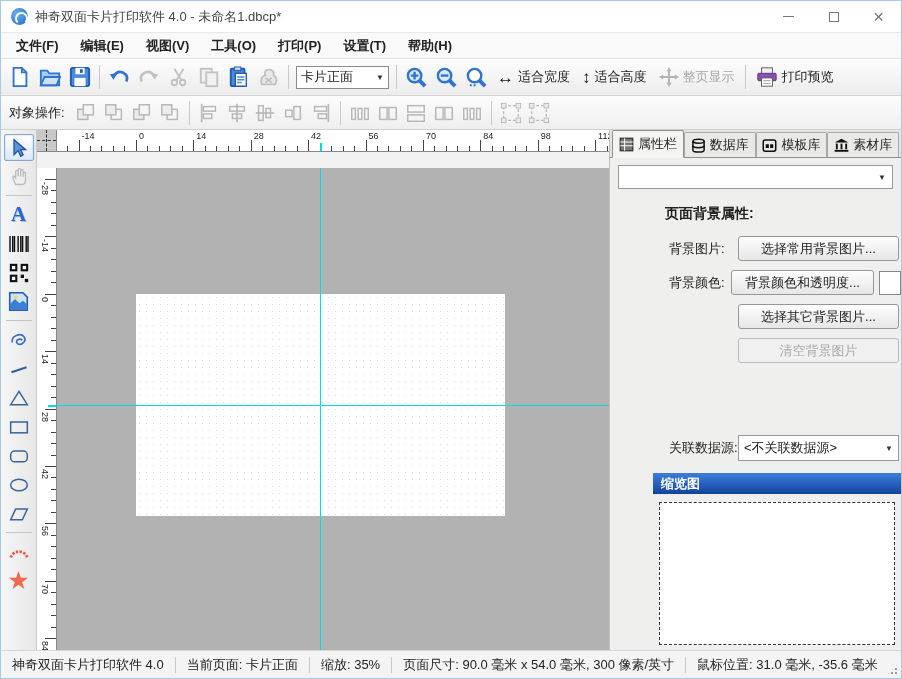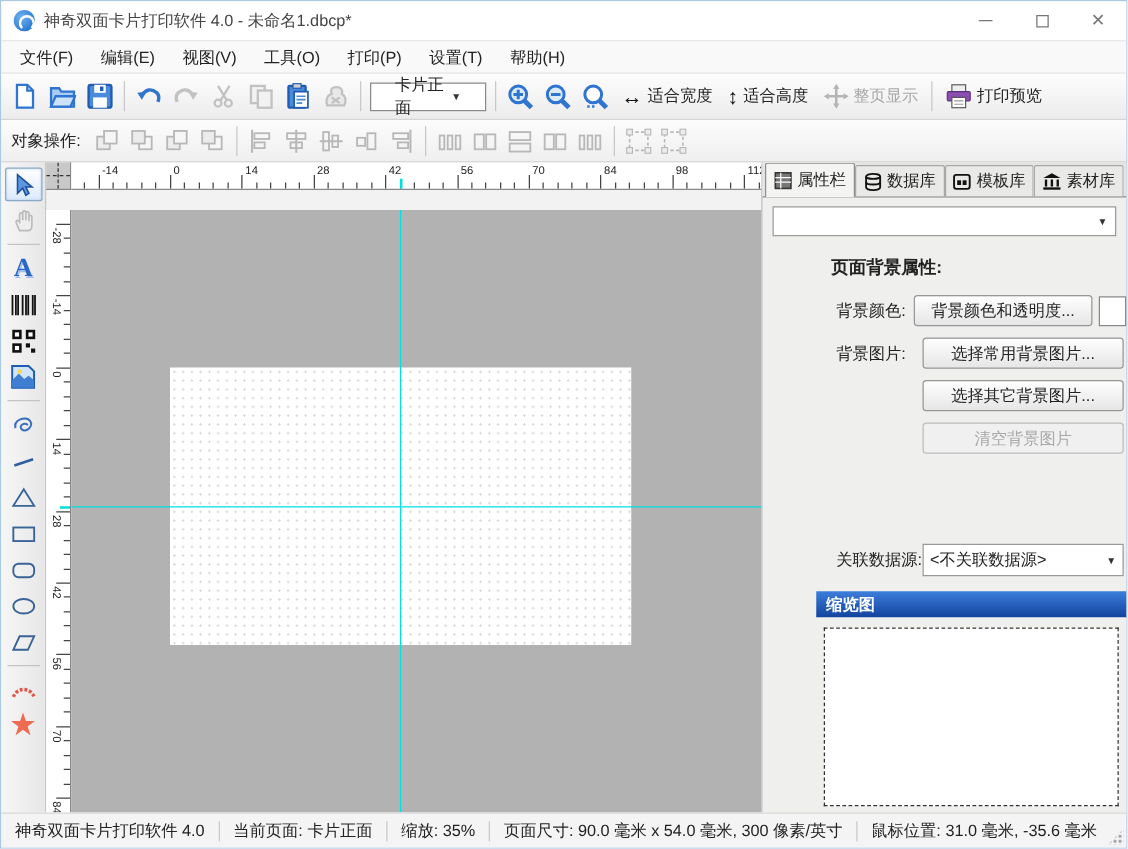--- a/index.html
+++ b/index.html
@@ -15,31 +15,31 @@
   .app-logo { width: 17px; height: 17px; border-radius: 50%; background: radial-gradient(circle at 35% 35%, #6db2ef, #1565c8); margin: 0 7px 0 10px; position: relative; }
   .app-logo:after { content:""; position:absolute; left:4px; top:4px; width:9px; height:9px; border-radius:50%; border:2px solid #fff; border-bottom-color: transparent; }
   .title-text { color: #444; font-size: 13px; }
   .win-controls { margin-left: auto; display: flex; height: 100%; }
   .win-btn { width: 45px; height: 100%; display: flex; align-items: center; justify-content: center; color: #777; font-size: 14px; }
   .glyph-min { width: 11px; height: 1px; background: #777; display:inline-block; }
   .glyph-max { width: 10px; height: 10px; border: 1px solid #777; display:inline-block; }
 
   
   .menubar { height: 27px; background: #f9f9f9; border-top:1px solid #e8e8e8; border-bottom: 1px solid #e3e3e3; display: flex; align-items: center; padding-left: 4px; flex: 0 0 auto; }
-  .menu-item { padding: 0 11px; cursor: default; }
+  .menu-item { padding: 0 11px; cursor: default; font-weight: bold; }
 
   
   .toolbar { height: 37px; background: linear-gradient(#fdfdfd, #ececec); border-bottom: 1px solid #d5d5d5; display: flex; align-items: center; padding: 0 4px; flex: 0 0 auto; }
   .objbar { height: 34px; background: linear-gradient(#fcfcfc, #efefef); border-bottom: 1px solid #cfcfcf; display: flex; align-items: center; padding: 0 8px; flex: 0 0 auto; gap: 2px; }
   .tb-btn { width: 30px; height: 28px; display: flex; align-items: center; justify-content: center; border-radius: 3px; }
   .tb-sep { width: 1px; height: 24px; background: #c8c8c8; margin: 0 4px; }
   .tb-text-btn { display: flex; align-items: center; gap: 4px; padding: 0 6px; height: 28px; border-radius: 3px; }
   .tb-text-btn .arrow-glyph { font-size: 17px; font-weight: bold; color: #111; line-height: 1; }
   .tb-text-btn.dis { color: #a8a8a8; }
-  .combo { width: 93px; height: 23px; background: #fff; border: 1px solid #8a8a8a; display: flex; align-items: center; padding: 0 19px; margin: 0 3px; }
+  .combo { width: 93px; height: 23px; background: #fff; border: 1px solid #8a8a8a; display: flex; align-items: center; padding: 0 4px; margin: 0 3px; }
   .combo .combo-arrow { margin-left: auto; font-size: 8px; color: #333; }
   svg.ic { display: block; }
   .obj-label { margin-right: 6px; }
   .obj-ic { width: 26px; height: 26px; display: flex; align-items: center; justify-content: center; }
 
   
   .main { flex: 1 1 auto; display: flex; min-height: 0; }
 
   
   .toolbox { width: 36px; background: linear-gradient(90deg,#f6f6f6,#e7e7e7); border-right: 1px solid #c9c9c9; display: flex; flex-direction: column; align-items: center; padding-top: 4px; gap: 2px; flex: 0 0 auto; }
@@ -630,28 +630,28 @@
 
       <div class="obj-combo">
         <span></span>
         <span class="combo-arrow">▼</span>
       </div>
 
       <div class="panel-body">
         <div class="props-header">页面背景属性:</div>
 
         <div class="prop-row">
+          <span class="prop-label">背景图片:</span>
+          <button class="btn">选择常用背景图片...</button>
+        </div>
+
+        <div class="prop-row">
           <span class="prop-label">背景颜色:</span>
           <button class="btn">背景颜色和透明度...</button>
           <span class="color-swatch"></span>
-        </div>
-
-        <div class="prop-row">
-          <span class="prop-label">背景图片:</span>
-          <button class="btn">选择常用背景图片...</button>
         </div>
 
         <div class="prop-row">
           <span class="prop-label"></span>
           <button class="btn">选择其它背景图片...</button>
         </div>
 
         <div class="prop-row">
           <span class="prop-label"></span>
           <button class="btn dis">清空背景图片</button>

